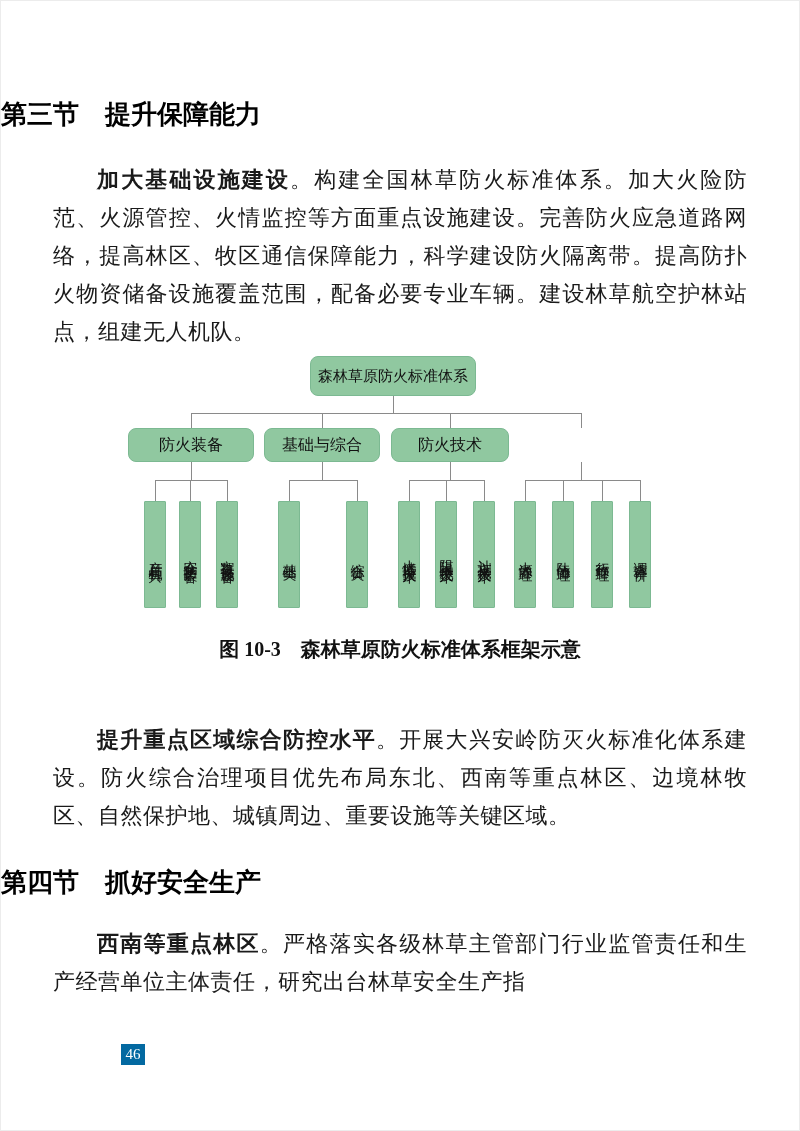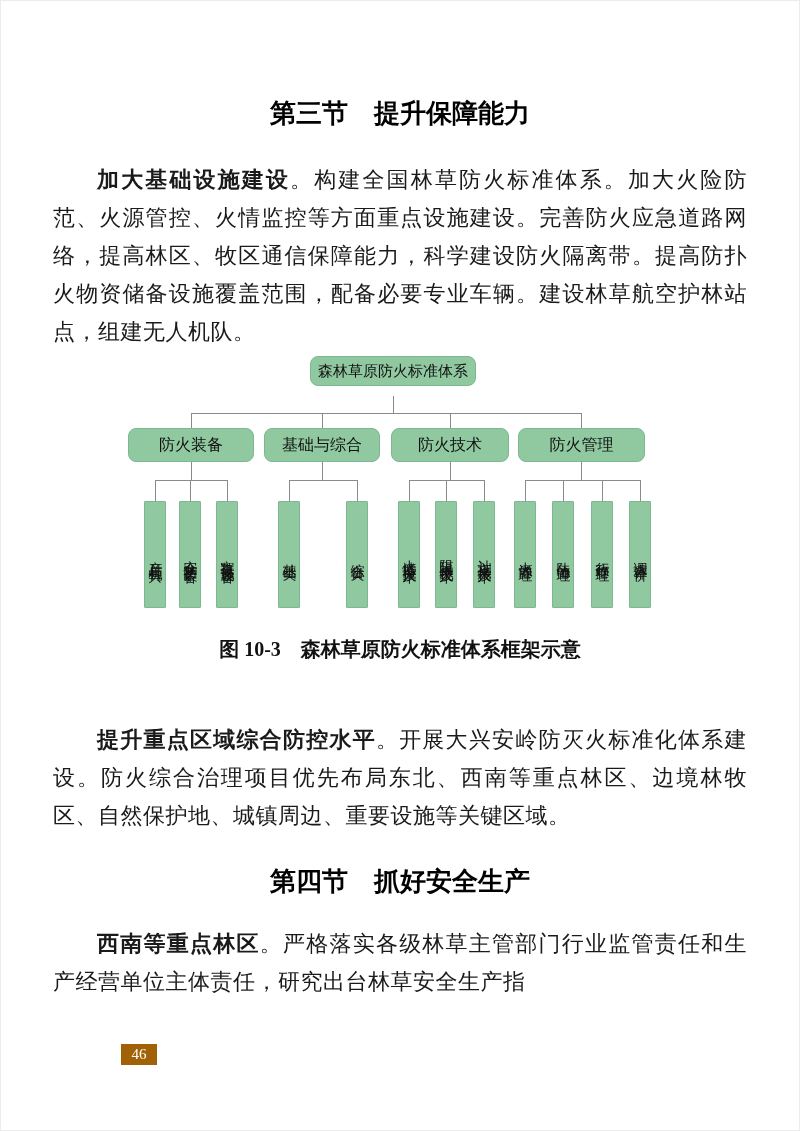--- a/index.html
+++ b/index.html
@@ -2,21 +2,21 @@
 <html><head>
 <meta charset="utf-8">
 <style>
   html,body{margin:0;padding:0;}
   body{
     width:800px;height:1131px;background:#ffffff;position:relative;
     font-family:"Liberation Serif","DejaVu Serif",serif;color:#1a1a1a;
     box-sizing:border-box;border:1px solid #ececec;overflow:hidden;
   }
   .h-sec{
-    text-align:center;font-family:Liberation Mono, monospace;
+    font-family:Liberation Serif, serif;
     font-weight:bold;font-size:26px;line-height:36px;color:#000;margin:0;
   }
   #sec3-title{margin-top:96px;}
   #sec4-title{margin-top:30px;}
   .para{
     margin:28px 52px 0;font-size:22px;line-height:38px;
     text-align:justify;text-indent:2em;letter-spacing:0.5px;
   }
   .lead{font-weight:bold;}
   .diagram{position:relative;height:255px;margin-top:5px;}
@@ -31,47 +31,46 @@
   .hline,.vline{position:absolute;background:#8a8a8a;}
   .hline{height:1px;}
   .vline{width:1px;}
   .caption{
     text-align:center;font-weight:bold;font-size:20px;line-height:28px;
     margin:24px 0 0;color:#111;
   }
   #para2{margin-top:58px;}
   #para3{margin-top:24px;}
   .badge{
-    position:absolute;left:120px;top:1043px;width:36px;height:21px;
-    background:#a16207;color:#ffffff;display:flex;align-items:center;
+    position:absolute;left:120px;top:1043px;width:24px;height:21px;
+    background:#0369a1;color:#ffffff;display:flex;align-items:center;
     justify-content:center;font-size:15px;
   }
 </style>
 </head>
 <body>
 
 <h1 id="sec3-title" class="h-sec">第三节　提升保障能力</h1>
 
 <p class="para" id="para1"><span class="lead">加大基础设施建设</span><span>。构建全国林草防火标准体系。加大火险防范、火源管控、火情监控等方面重点设施建设。完善防火应急道路网络，提高林区、牧区通信保障能力，科学建设防火隔离带。提高防扑火物资储备设施覆盖范围，配备必要专业车辆。建设林草航空护林站点，组建无人机队。</span></p>
 
 <div class="diagram">
 
-  <div class="node root" style="left:309px;top:0;width:166px;height:30px;">森林草原防火标准体系</div>
+  <div class="node root" style="left:309px;top:0;width:166px;height:40px;">森林草原防火标准体系</div>
 
   <div class="vline" style="left:392px;top:40px;height:17px;"></div>
   <div class="hline" style="left:190px;top:57px;width:390px;"></div>
   <div class="vline" style="left:190px;top:57px;height:15px;"></div>
   <div class="vline" style="left:321px;top:57px;height:15px;"></div>
   <div class="vline" style="left:449px;top:57px;height:15px;"></div>
   <div class="vline" style="left:580px;top:57px;height:15px;"></div>
 
   <div class="node l2" style="left:127px;top:72px;width:126px;height:34px;">防火装备</div>
   <div class="node l2" style="left:390px;top:72px;width:118px;height:34px;">防火技术</div>
   <div class="node l2" style="left:263px;top:72px;width:116px;height:34px;">基础与综合</div>
-  <div class="node l2" style="left:517px;top:72px;width:127px;height:34px;">防火管理</div>
 
   <div class="vline" style="left:190px;top:106px;height:18px;"></div>
   <div class="hline" style="left:154px;top:124px;width:72px;"></div>
   <div class="vline" style="left:154px;top:124px;height:21px;"></div>
   <div class="vline" style="left:189px;top:124px;height:21px;"></div>
   <div class="vline" style="left:226px;top:124px;height:21px;"></div>
 
   <div class="vline" style="left:321px;top:106px;height:18px;"></div>
   <div class="hline" style="left:288px;top:124px;width:68px;"></div>
   <div class="vline" style="left:288px;top:124px;height:21px;"></div>

